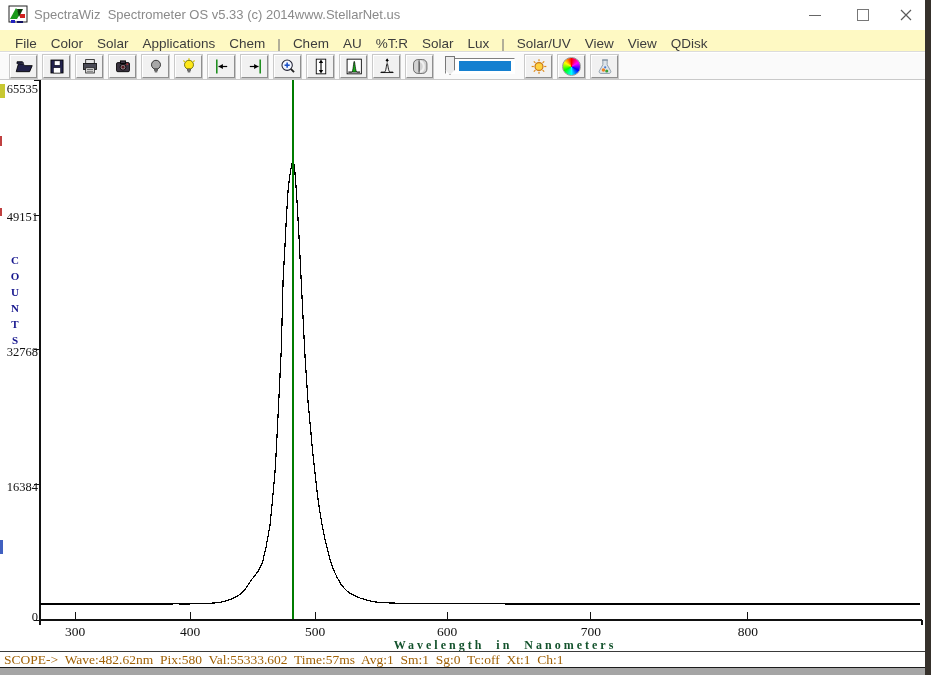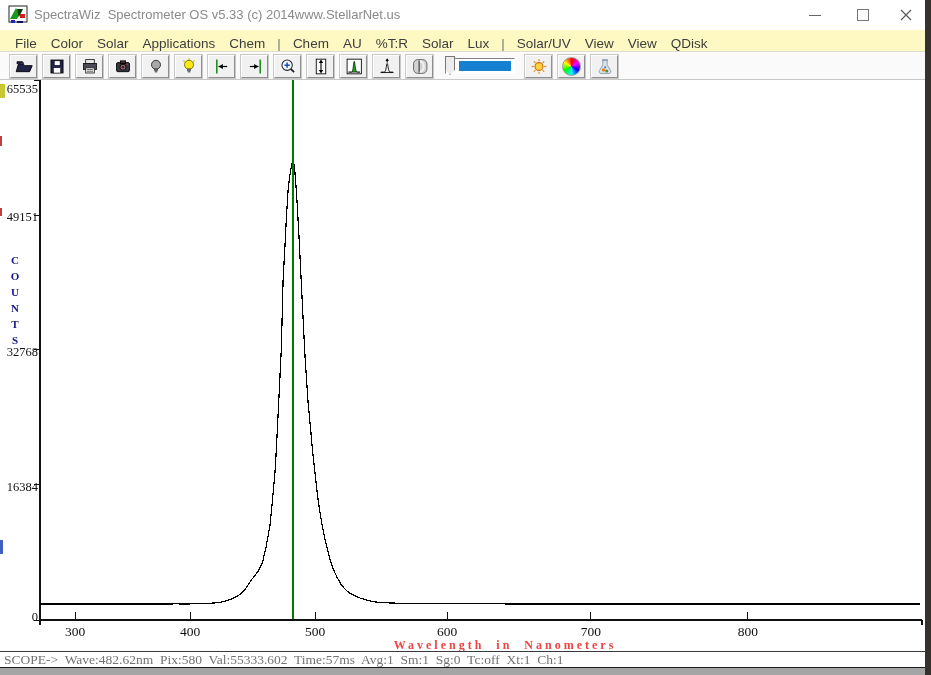--- a/index.html
+++ b/index.html
@@ -30,25 +30,25 @@
         border:1px solid #777;box-sizing:border-box;
         clip-path:polygon(0 0,100% 0,100% 72%,50% 100%,0 72%);}
   .color-wheel{width:17px;height:17px;border-radius:50%;
         background:conic-gradient(#f00,#f0f,#00f,#0ff,#0f0,#ff0,#f00);border:1px solid #999;}
   .plotarea{position:absolute;left:0;top:80px;width:925px;height:571px;background:#fff;}
   #chart-svg{position:absolute;left:0;top:0;z-index:1;}
   .y-title{position:absolute;left:7px;top:252px;width:16px;display:flex;flex-direction:column;
         align-items:center;z-index:3;font-family:"Liberation Serif",serif;font-weight:bold;
         font-size:11px;color:#16168e;line-height:16px;}
   .x-title{position:absolute;left:340px;top:638px;width:330px;text-align:center;z-index:3;
-        font-family:"Liberation Serif",serif;font-weight:bold;font-size:12px;color:#ef4444;
+        font-family:"Liberation Serif",serif;font-weight:bold;font-size:12px;color:#14532d;
         letter-spacing:3px;word-spacing:6px;}
   .statusbar{position:absolute;left:0;top:651px;width:925px;height:15px;background:#fff;z-index:5;
         border-top:1px solid #3a3a3a;display:flex;align-items:center;}
-  .status-text{font-family:"Liberation Serif",serif;font-size:13.5px;color:#737373;white-space:pre;
+  .status-text{font-family:"Liberation Serif",serif;font-size:13.5px;color:#a16207;white-space:pre;
         padding-left:4px;}
   .bottomstrip{position:absolute;left:0;top:667px;width:925px;height:8px;background:#a5a5a5;
         border-top:1px solid #1c1c1c;z-index:5;box-sizing:border-box;}
   .right-edge{position:absolute;right:0;top:0;width:6px;height:675px;background:#36312c;z-index:9;}
   .edge-speck{position:absolute;z-index:2;}
 </style>
 </head>
 <body>
 
 <div class="titlebar">

